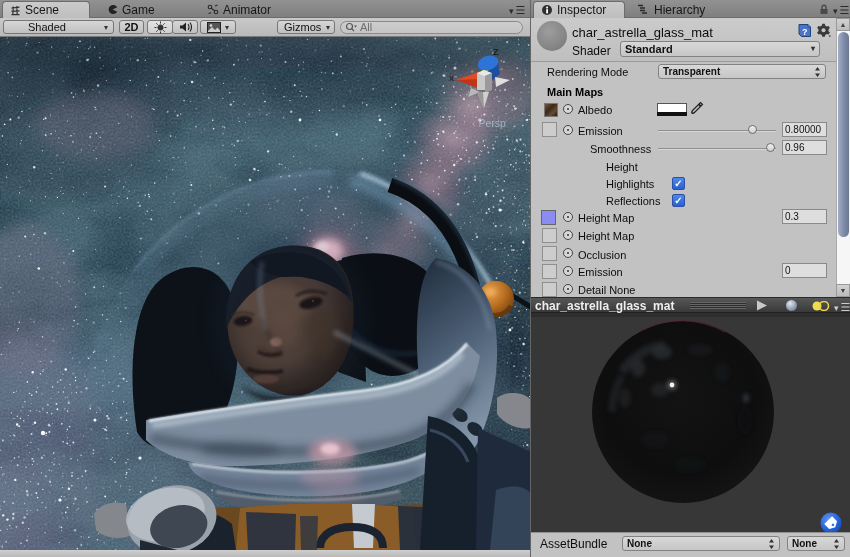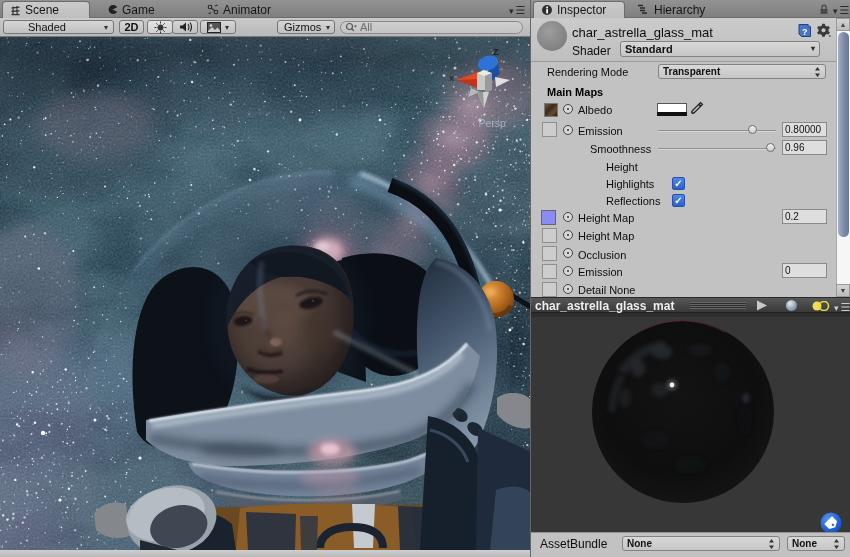--- a/index.html
+++ b/index.html
@@ -1795,21 +1795,21 @@
 <div class="lbl" style="left:75px;top:161px">Height</div>
 
 <div class="lbl" style="left:75px;top:178px">Highlights</div>
 <div class="chk" style="left:141px;top:177px">✓</div>
 <div class="lbl" style="left:75px;top:195px">Reflections</div>
 <div class="chk" style="left:141px;top:194px">✓</div>
 
 <div class="abs" style="left:10px;top:210px;width:15px;height:15px;border:1px solid #666;background:#8a8cf2"></div>
 <div class="pick" style="left:32px;top:212px"></div>
 <div class="lbl" style="left:47px;top:212px">Height Map</div>
-<div class="vbox" style="left:251px;top:209px">0.2</div>
+<div class="vbox" style="left:251px;top:209px">0.3</div>
 
 <div class="slot" style="left:11px;top:228px"></div>
 <div class="pick" style="left:32px;top:230px"></div>
 <div class="lbl" style="left:47px;top:230px">Height Map</div>
 
 <div class="slot" style="left:11px;top:246px"></div>
 <div class="pick" style="left:32px;top:248px"></div>
 <div class="lbl" style="left:47px;top:249px">Occlusion</div>
 
 <div class="slot" style="left:11px;top:264px"></div>

